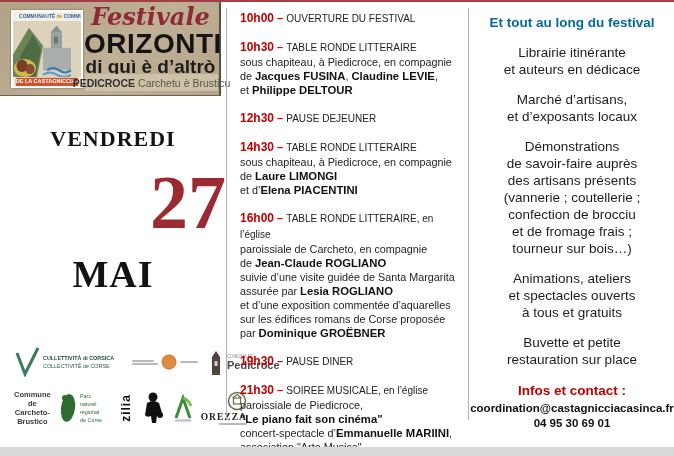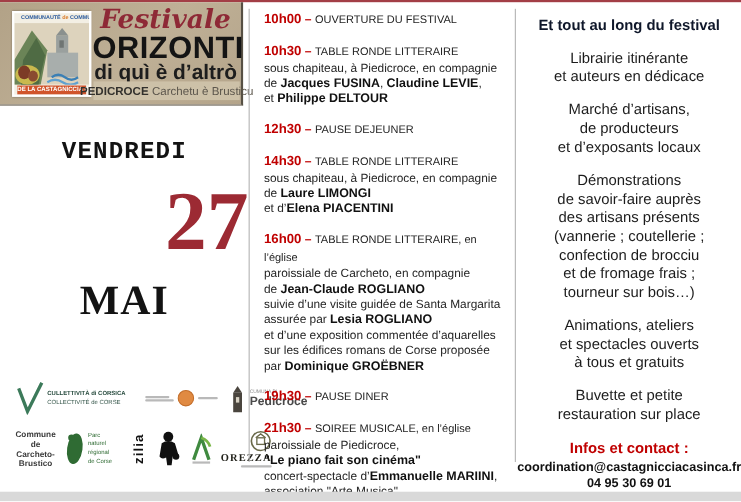--- a/index.html
+++ b/index.html
@@ -30,21 +30,21 @@
   .orizonti{font-size:28px;font-weight:800;letter-spacing:.5px;line-height:26px;color:#141414;}
   .di-qui{font-size:19px;font-weight:600;line-height:19px;color:#1d1d1d;}
   .venue-bar{position:absolute;left:85px;top:72px;width:133px;height:17px;background:#cdc1a8;
              display:flex;align-items:center;justify-content:center;gap:3px;white-space:nowrap;}
   .venue-primary{font-size:10.5px;font-weight:800;color:#32302c;}
   .venue-secondary{font-size:10.5px;font-weight:400;color:#5c564c;}
 
   
   .date-block{position:absolute;left:0;top:126px;width:226px;text-align:center;
               font-family:"Liberation Serif","DejaVu Serif",serif;}
-  .weekday{font-size:22px;font-weight:700;letter-spacing:1px;color:#131313;font-family:Liberation Mono, monospace;}
+  .weekday{font-size:22px;font-weight:700;letter-spacing:1px;color:#131313;}
   .day{font-size:76px;font-weight:700;line-height:72px;color:#9c2a33;margin-top:14px;text-align:right;}
   .month{font-size:38px;font-weight:700;letter-spacing:1px;color:#131313;margin-top:14px;}
 
   
   .partners{position:absolute;left:0;top:344px;width:226px;}
   .prow{display:flex;align-items:center;justify-content:flex-start;}
   .prow1{padding-left:14px;gap:10px;height:36px;}
   .prow2{padding-left:14px;gap:8px;height:44px;margin-top:6px;}
   .plogo{display:flex;align-items:center;gap:3px;}
   .tiny-lines{display:flex;flex-direction:column;gap:1px;}
@@ -65,21 +65,21 @@
   .entry{margin-bottom:13px;}
   .entry-head{line-height:14px;}
   .time{color:#c00000;font-weight:800;font-size:12px;}
   .dash{color:#c00000;font-weight:700;font-size:11px;}
   .etitle{color:#222;font-size:10px;text-align:center;}
   .sline{font-size:10.8px;line-height:14px;color:#242424;}
   .sline b{font-size:11.3px;color:#111;}
 
   
   .sidebar{position:absolute;left:470px;top:14px;width:204px;text-align:center;}
-  .sb-title{color:#0f172a;font-weight:800;font-size:13.5px;line-height:17px;margin-bottom:13px;}
+  .sb-title{color:#0369a1;font-weight:800;font-size:13.5px;line-height:17px;margin-bottom:13px;}
   .para{margin-bottom:13px;}
   .pline{font-size:13.5px;line-height:17px;color:#1c1c1c;}
   .contact-title{color:#c00000;font-weight:800;font-size:13.5px;line-height:17px;margin-top:14px;}
   .email{font-size:11.5px;font-weight:800;color:#111;line-height:15px;margin-top:2px;}
   .phone{font-size:11.5px;font-weight:800;color:#111;line-height:15px;}
 </style>
 </head>
 <body>
 
 <div class="page">
@@ -248,21 +248,20 @@
 
   <div class="sidebar">
     <div class="sb-title">Et tout au long du festival</div>
     <div id="sidebar-paragraphs">
         <div class="para">
           <div class="pline">Librairie itinérante</div>
           <div class="pline">et auteurs en dédicace</div>
         </div>
         <div class="para">
           <div class="pline">Marché d’artisans,</div>
-          <div class="pline">de producteurs</div>
           <div class="pline">et d’exposants locaux</div>
         </div>
         <div class="para">
           <div class="pline">Démonstrations</div>
           <div class="pline">de savoir-faire auprès</div>
           <div class="pline">des artisans présents</div>
           <div class="pline">(vannerie ; coutellerie ;</div>
           <div class="pline">confection de brocciu</div>
           <div class="pline">et de fromage frais ;</div>
           <div class="pline">tourneur sur bois…)</div>

